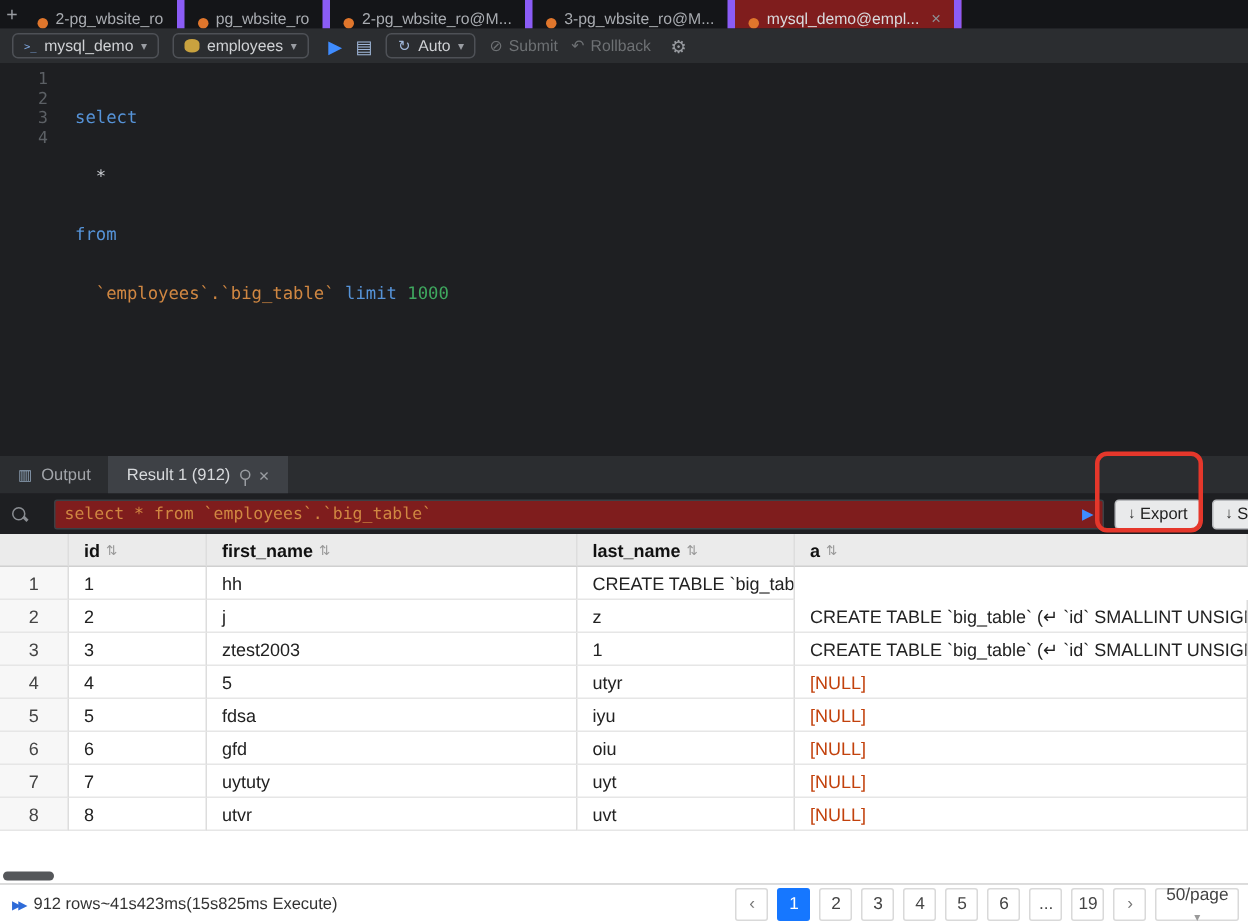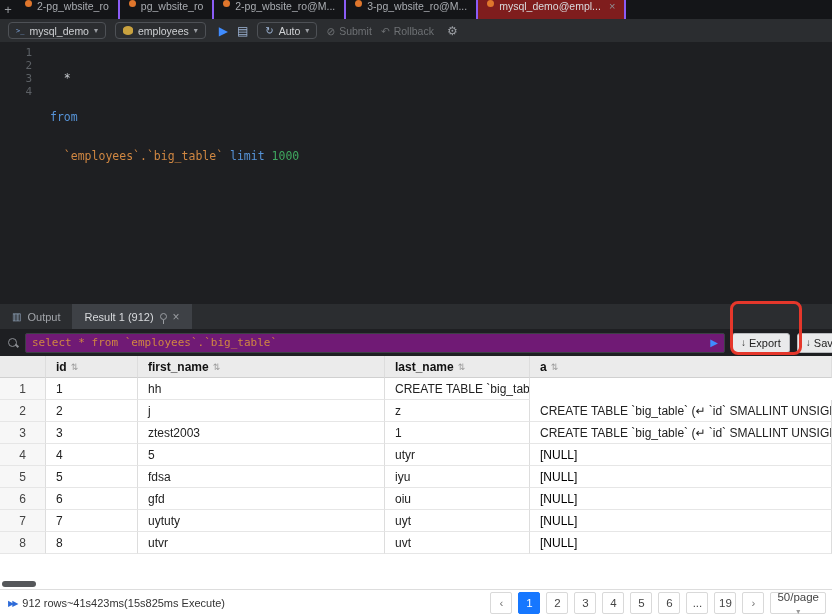--- a/index.html
+++ b/index.html
@@ -3,21 +3,21 @@
 <meta charset="utf-8">
 <style>
   * { margin:0; padding:0; box-sizing:border-box; }
   html,body { width:832px; height:616px; overflow:hidden; }
   body { font-family:"Liberation Sans",sans-serif; background:#1e1f22; }
   .app { position:relative; width:832px; height:616px; display:flex; flex-direction:column; }
 
   
   .tabbar { flex:0 0 19px; background:#141518; display:flex; align-items:stretch; }
   .newtab { width:16px; display:flex; align-items:center; justify-content:center; color:#9a9da2; font-size:13px; cursor:pointer; }
-  .tab { display:flex; align-items:flex-start; gap:5px; padding:0 9px; font-size:10.5px; color:#a9acb1; border-right:2px solid #8b5cf6; white-space:nowrap; cursor:pointer; }
+  .tab { display:flex; align-items:flex-end; gap:5px; padding:0 9px; font-size:10.5px; color:#a9acb1; border-right:5px solid #8b5cf6; white-space:nowrap; cursor:pointer; }
   .tab.active { background:#7f1d1d; color:#d9dbde; }
   .dot { width:7px; height:7px; border-radius:50%; background:#e0762c; flex:0 0 auto; }
   .tab-close { color:#8e9196; font-size:11px; margin-left:3px; }
 
   
   .toolbar { flex:0 0 23px; background:#2b2d30; display:flex; align-items:center; gap:9px; padding:0 8px; }
   .select { height:17px; display:flex; align-items:center; gap:5px; padding:0 7px; border:1px solid #4e5156; border-radius:4px; color:#cfd1d4; font-size:10.5px; cursor:pointer; }
   .chev { font-size:8px; color:#9a9da2; }
   .console-ic { font-family:"DejaVu Sans Mono",monospace; font-size:7px; color:#7fa7e0; }
   .db-ic { width:10px; height:9px; background:#c9a23f; border-radius:5px/3px; }
@@ -40,37 +40,37 @@
   .out-ic { color:#8fa3b8; font-size:10px; }
   .pin-ic { position:relative; width:7px; height:7px; border:1px solid #9a9da2; border-radius:50%; display:inline-block; }
   .pin-ic::after { content:""; position:absolute; left:2px; top:6px; width:1px; height:4px; background:#9a9da2; }
   .rtab-close { color:#9a9da2; font-size:12px; }
 
   
   .filterbar { flex:0 0 27px; background:#1e1f22; display:flex; align-items:center; gap:7px; padding:0 8px; overflow:hidden; }
   .search-ic { position:relative; width:10px; height:10px; flex:0 0 auto; }
   .search-ic::before { content:""; position:absolute; width:7px; height:7px; border:1.5px solid #8a8d92; border-radius:50%; left:0; top:0; }
   .search-ic::after { content:""; position:absolute; width:1.5px; height:4px; background:#8a8d92; transform:rotate(-45deg); left:8px; top:6px; }
-  .query-box { flex:0 0 700px; width:700px; height:20px; border:1px solid #3c4045; background:#701a75; display:flex; align-items:center; padding:0 6px; gap:6px; border-radius:2px; }
+  .query-box { flex:0 0 700px; width:700px; height:20px; border:1px solid #3c4045; background:#7f1d1d; display:flex; align-items:center; padding:0 6px; gap:6px; border-radius:2px;margin-left:11px; }
   .query-input { flex:1; background:transparent; border:none; outline:none; color:#d08742; font-family:"DejaVu Sans Mono",monospace; font-size:11px; }
   .qrun { color:#3f8cff; font-size:10px; cursor:pointer; }
   .lightbtn { height:20px; display:flex; align-items:center; gap:3px; background:#e9eaeb; border:1px solid #b8babd; border-radius:3px; color:#222; font-size:11px; padding:0 8px; flex:0 0 auto; font-family:"Liberation Sans",sans-serif; cursor:pointer; }
   .dl-ic { font-size:10px; color:#333; }
   .save-btn { margin-right:-20px; }
 
   
   .table-area { flex:0 0 233px; background:#fff; position:relative; overflow:hidden; font-size:12px; color:#222; }
   .trow { display:grid; grid-template-columns:46px 92px 247px 145px 1fr; height:22px; }
   .thead { background:#ebebeb; font-weight:bold; color:#111; }
   .tcell { display:flex; align-items:center; padding:0 10px; border-right:1px solid #ddd; border-bottom:1px solid #e6e6e6; overflow:hidden; white-space:nowrap; }
   .thead .tcell { border-bottom:1px solid #d0d0d0; gap:4px; }
   .rownum { justify-content:center; background:#f7f7f7; color:#444; padding:0; }
   .thead .rownum { background:#ebebeb; }
   .sort { color:#999; font-size:9px; font-weight:normal; cursor:pointer; }
-  .null-cell { color:#000000;text-align:center; }
+  .null-cell { color:#c2410c;text-align:center; }
   .hthumb { position:absolute; left:2px; bottom:2px; width:34px; height:6px; border-radius:3px; background:#55575a; cursor:pointer; }
 
   
   .statusbar { flex:0 0 27px; background:#fff; border-top:1px solid #ddd; display:flex; align-items:center; justify-content:space-between; padding:0 6px 0 8px; color:#333; font-size:11px; }
   .status-left { display:flex; align-items:center; gap:3px; }
   .fast { color:#2e6bd8; font-size:8px; letter-spacing:-2px; margin-right:3px; }
   .pagination { display:flex; align-items:center; gap:6px; }
   .pgbtn { min-width:22px; height:22px; border:1px solid #d9d9d9; border-radius:2px; background:#fff; display:flex; align-items:center; justify-content:center; font-size:11.5px; color:#444; padding:0 3px; cursor:pointer; }
   .pgbtn.active { background:#1677ff; border-color:#1677ff; color:#fff; }
   .pgbtn.nav { color:#777; }
@@ -139,20 +139,21 @@
   </div>
 
   <div class="editor">
     <div class="gutter">
       <div>1</div>
       <div>2</div>
       <div>3</div>
       <div>4</div>
     </div>
     <div class="code">
+      <div><span class="kw">select</span></div>
       <div><span>  *</span></div>
       <div><span class="kw">from</span></div>
       <div><span class="ident">  `employees`.`big_table` </span><span class="kw">limit </span><span class="num">1000</span></div>
     </div>
   </div>
 
   <div class="results-tabs">
     <div class="rtab">
       <span class="out-ic">▥</span>
       <span>Output</span>

